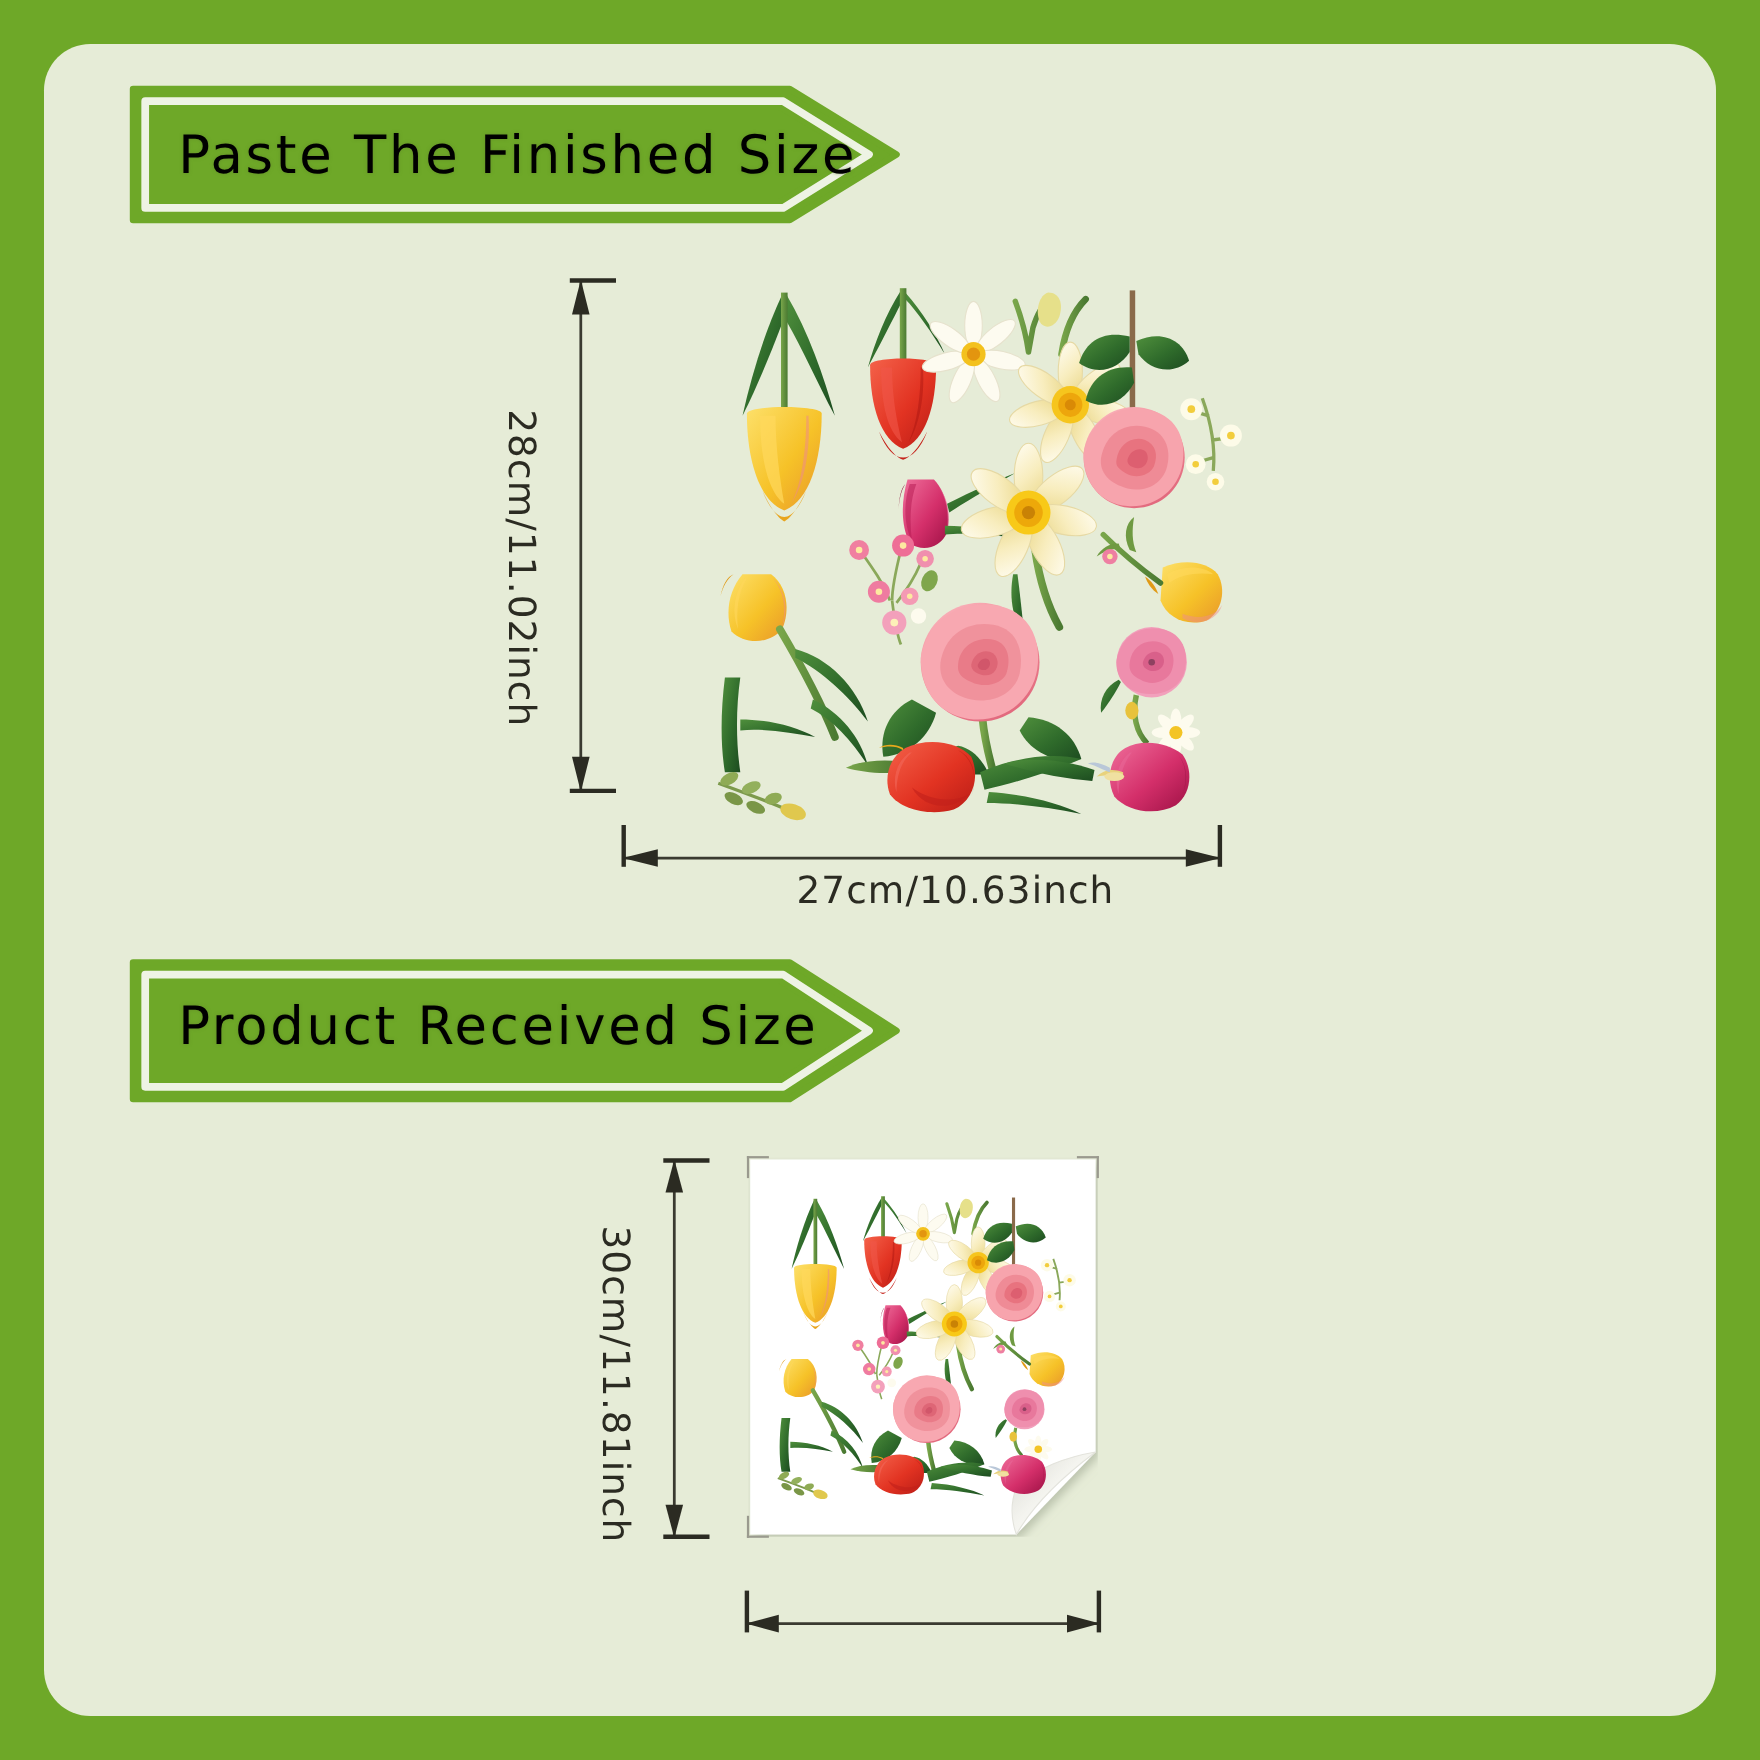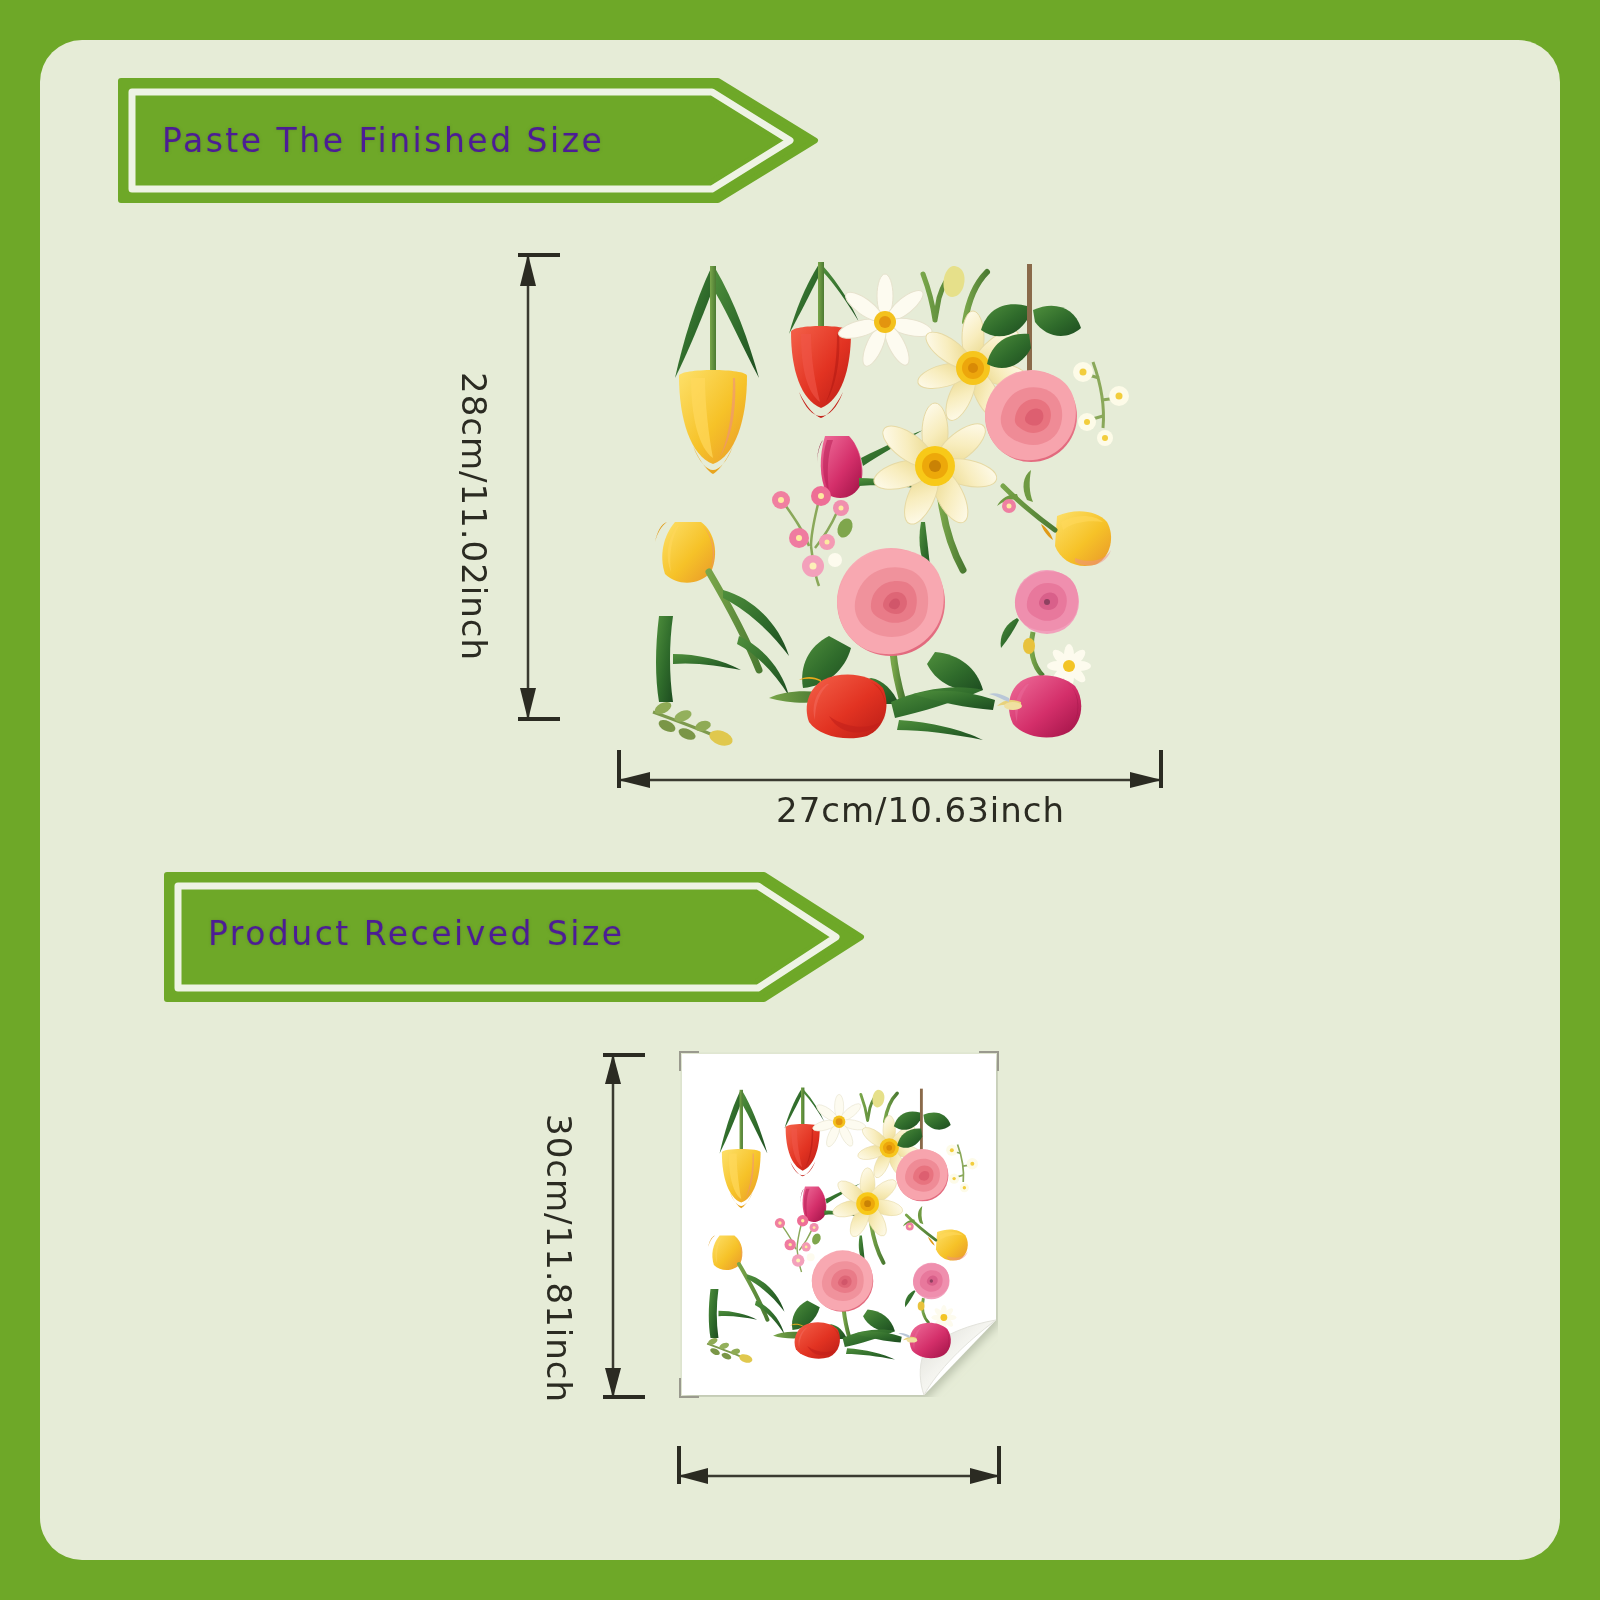--- a/index.html
+++ b/index.html
@@ -23,29 +23,29 @@
     border-radius:42px;
   }
 
   
   .banner{position:absolute;}
   .banner svg{display:block;overflow:visible;}
   .banner .btext{
     position:absolute;
     left:44px;top:0;height:100%;
     display:flex;align-items:center;
-    color:#4c1d95;
-    font-size:33px;
+    color:#000000;
+    font-size:48px;
     letter-spacing:2.5px;
     font-family:"DejaVu Sans", sans-serif;
     white-space:nowrap;
     text-shadow:0 0 3px rgba(90,120,40,.55);
   }
   #banner-paste{left:118px;top:78px;width:700px;height:125px;}
-  #banner-received{left:118px;top:872px;width:700px;height:122px;margin-left:46px;}
+  #banner-received{left:118px;top:872px;width:700px;height:122px;}
 
   
   .dim{position:absolute;}
   .dim svg{display:block;overflow:visible;}
   .dimlabel{
     position:absolute;
     color:#2b2b22;
     font-size:34px;
     letter-spacing:1px;
     white-space:nowrap;
@@ -370,21 +370,21 @@
     <svg width="60" height="470" viewBox="0 0 60 470">
       <line x1="28" y1="4" x2="28" y2="466" stroke="#3a3a30" stroke-width="2.5"></line>
       <polygon points="28,2 20,34 36,34" fill="#2b2b22"></polygon>
       <polygon points="28,468 20,436 36,436" fill="#2b2b22"></polygon>
       <line x1="18" y1="3" x2="60" y2="3" stroke="#2b2b22" stroke-width="4"></line>
       <line x1="18" y1="467" x2="60" y2="467" stroke="#2b2b22" stroke-width="4"></line>
     </svg>
     <div class="dimlabel vert" style="left:-6px;top:120px;">28cm/11.02inch</div>
   </div>
 
-  <div class="dim" style="left:616px;top:742px;width:548px;height:46px;">
+  <div class="dim" style="left:564px;top:742px;width:548px;height:46px;">
     <svg width="548" height="46" viewBox="0 0 548 46">
       <line x1="4" y1="38" x2="544" y2="38" stroke="#3a3a30" stroke-width="2.5"></line>
       <polygon points="2,38 34,30 34,46" fill="#2b2b22"></polygon>
       <polygon points="546,38 514,30 514,46" fill="#2b2b22"></polygon>
       <line x1="3" y1="8" x2="3" y2="46" stroke="#2b2b22" stroke-width="4"></line>
       <line x1="545" y1="8" x2="545" y2="46" stroke="#2b2b22" stroke-width="4"></line>
     </svg>
     <div class="dimlabel" style="left:160px;top:48px;">27cm/10.63inch</div>
   </div>
 

